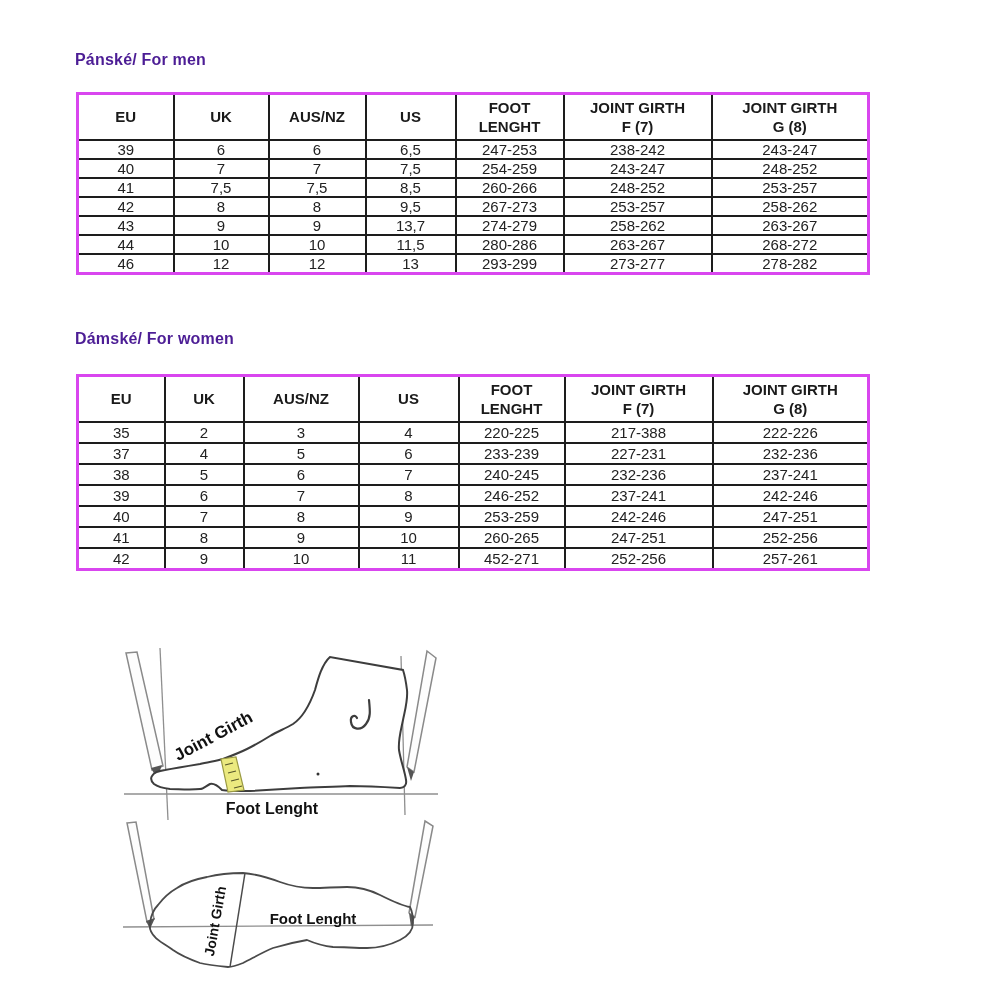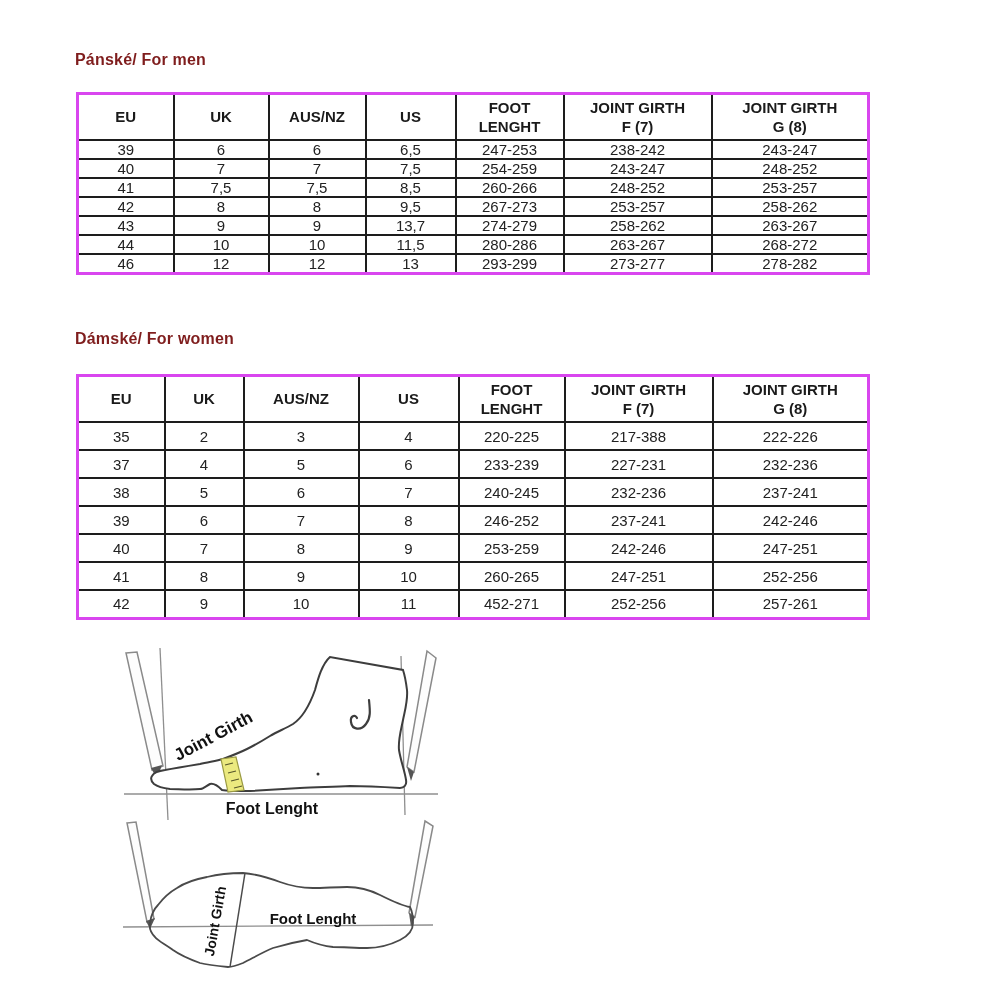--- a/index.html
+++ b/index.html
@@ -1,38 +1,38 @@
 <!DOCTYPE html>
 <html><head>
 <meta charset="utf-8">
 <style>
   html,body{margin:0;padding:0;}
   body{
     width:997px;height:997px;position:relative;background:#ffffff;
     font-family:"Liberation Sans", sans-serif;color:#1a1a1a;overflow:hidden;
   }
   .section-title{
-    position:absolute;left:75px;font-size:16px;font-weight:bold;color:#7f1d1d;
+    position:absolute;left:75px;font-size:16px;font-weight:bold;color:#4c1d95;
     letter-spacing:0.2px;
   }
   #men-title{top:51px;}
   #women-title{top:330px;}
   table.size-table{
     position:absolute;left:76px;border-collapse:collapse;table-layout:fixed;
     width:791px;border:3px solid #d946ef;
   }
   #men-table{top:92px;}
   #women-table{top:374px;}
   .size-table th,.size-table td{
     border:2px solid #1d1d1d;text-align:center;vertical-align:middle;
     padding:0;font-size:15px;overflow:hidden;
   }
   .size-table th{font-weight:bold;white-space:pre-line;line-height:1.3;height:44px;}
   #men-table tbody tr{height:19px;}
-  #women-table tbody tr{height:28px;}
+  #women-table tbody tr{height:21px;}
   .size-table td{font-weight:normal;color:#222;}
   svg{position:absolute;}
   #side-view-svg{left:88px;top:642px;}
   #top-view-svg{left:83px;top:816px;}
   .diagram-label{font-family:"Liberation Sans",sans-serif;font-weight:bold;fill:#111;}
 </style>
 </head>
 <body>
 
 <div class="section-title" id="men-title">Pánské/ For men</div>

